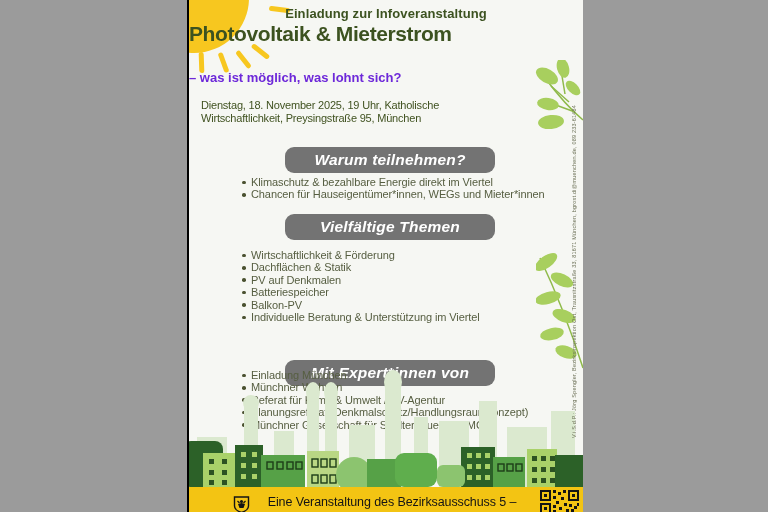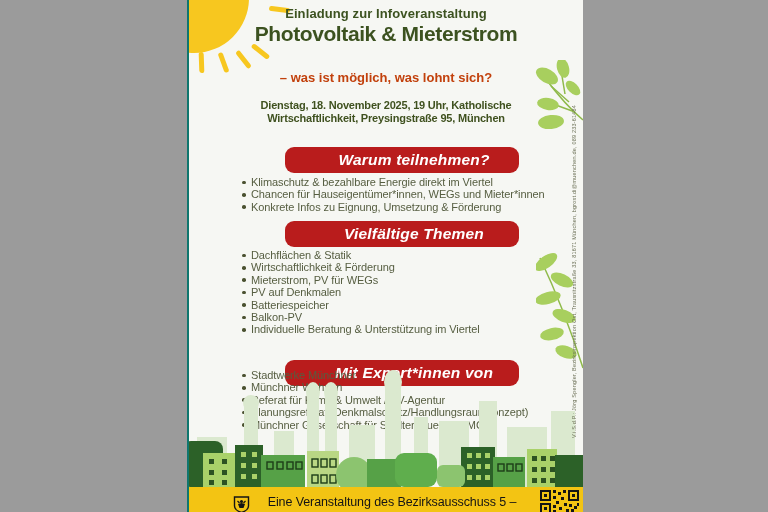--- a/index.html
+++ b/index.html
@@ -3,41 +3,41 @@
 <meta charset="utf-8">
 <style>
   html,body{margin:0;padding:0;}
   body{
     width:768px;height:512px;position:relative;overflow:hidden;
     background:#9b9b9b;
     font-family:"Liberation Sans","DejaVu Sans",sans-serif;
   }
   .flyer{
     position:absolute;left:187px;top:0;width:394px;height:512px;
-    background:#f6f7f3;overflow:hidden;border-left:2px solid #0f766e;
+    background:#f6f7f3;overflow:hidden;border-left:2px solid #000000;
   }
   
   .sun-circle{position:absolute;left:-50px;top:-57px;width:110px;height:110px;
     border-radius:50%;background:#f7c71f;}
   .sun-ray{position:absolute;width:21px;height:5px;border-radius:3px;background:#f7c71f;}
   
   .kicker{position:absolute;top:6px;left:0;width:100%;text-align:center;
     font-size:13px;font-weight:bold;color:#3c5220;letter-spacing:.1px;}
-  .title{position:absolute;top:24px;left:0;width:100%;text-align:center;
+  .title{position:absolute;top:24px;left:0;width:100%;text-align:left;
     font-size:21px;line-height:19px;font-weight:bold;color:#3c5220;letter-spacing:-.4px;}
-  .subtitle{position:absolute;top:70px;left:0;width:100%;text-align:center;
-    font-size:13px;font-weight:bold;color:#c2410c;}
-  .event-info{position:absolute;top:99px;left:0;width:100%;text-align:center;
-    font-size:11px;line-height:12.5px;font-weight:bold;color:#3f511f;letter-spacing:-.2px;}
+  .subtitle{position:absolute;top:70px;left:0;width:100%;
+    font-size:13px;font-weight:bold;color:#6d28d9;}
+  .event-info{position:absolute;top:99px;left:12px;width:100%;text-align:left;
+    font-size:11px;line-height:12.5px;font-weight:normal;color:#3f511f;letter-spacing:-.2px;}
   .event-info span{display:block;}
   
   .sec-head{position:absolute;left:96px;width:210px;height:26px;
-    background:#b91c1c;border-radius:9px;color:#ffffff;
+    background:#737373;border-radius:9px;color:#ffffff;
     display:flex;align-items:center;justify-content:center;
-    font-size:15.5px;font-weight:bold;font-style:italic;letter-spacing:.2px;padding-left:24px;}
+    font-size:15.5px;font-weight:bold;font-style:italic;letter-spacing:.2px;}
   
   ul.bullets{position:absolute;left:52px;margin:0;padding:0;list-style:none;}
   ul.bullets li{position:relative;padding-left:10px;margin:0;
     font-size:11px;line-height:12.4px;color:#565e41;letter-spacing:-.1px;white-space:nowrap;}
   ul.bullets li::before{content:"";position:absolute;left:1px;top:4.6px;
     width:3.6px;height:3.6px;border-radius:50%;background:#4a5130;}
   
   .leaf-top,.leaf-mid{position:absolute;right:0;}
   .leaf-top{top:60px;}
   .leaf-mid{top:240px;}
@@ -100,37 +100,35 @@
   <div class="subtitle">– was ist möglich, was lohnt sich?</div>
   <div class="event-info">
     <span>Dienstag, 18. November 2025, 19 Uhr, Katholische</span>
     <span>Wirtschaftlichkeit, Preysingstraße 95, München</span>
   </div>
 
   <div class="sec-head" style="top:147px;">Warum teilnehmen?</div>
   <ul class="bullets" style="top:176px;">
     <li>Klimaschutz &amp; bezahlbare Energie direkt im Viertel</li>
     <li>Chancen für Hauseigentümer*innen, WEGs und Mieter*innen</li>
-    <li>Konkrete Infos zu Eignung, Umsetzung &amp; Förderung</li>
   </ul>
 
-  <div class="sec-head" style="top:221px;">Vielfältige Themen</div>
+  <div class="sec-head" style="top:214px;">Vielfältige Themen</div>
   <ul class="bullets" style="top:249px;">
+    <li>Wirtschaftlichkeit &amp; Förderung</li>
     <li>Dachflächen &amp; Statik</li>
-    <li>Wirtschaftlichkeit &amp; Förderung</li>
-    <li>Mieterstrom, PV für WEGs</li>
     <li>PV auf Denkmalen</li>
     <li>Batteriespeicher</li>
     <li>Balkon-PV</li>
     <li>Individuelle Beratung &amp; Unterstützung im Viertel</li>
   </ul>
 
   <div class="sec-head" style="top:360px;">Mit Expert*innen von</div>
   <ul class="bullets" style="top:369px;">
-    <li>Stadtwerke Münchner</li>
+    <li>Einladung München</li>
     <li>Münchner Wohnen</li>
     <li>Referat für Klima &amp; Umwelt / PV-Agentur</li>
     <li>Planungsreferat (Denkmalschutz/Handlungsraumkonzept)</li>
     <li>Münchner Gesellschaft für Stadterneuerung (MGS)</li>
   </ul>
 
   <svg class="skyline-back" width="394" height="122" viewBox="0 0 394 122">
     <g fill="#dbe9cf">
       <rect x="8" y="72" width="30" height="50"></rect>
       <rect x="55" y="42" width="14" height="80"></rect>

